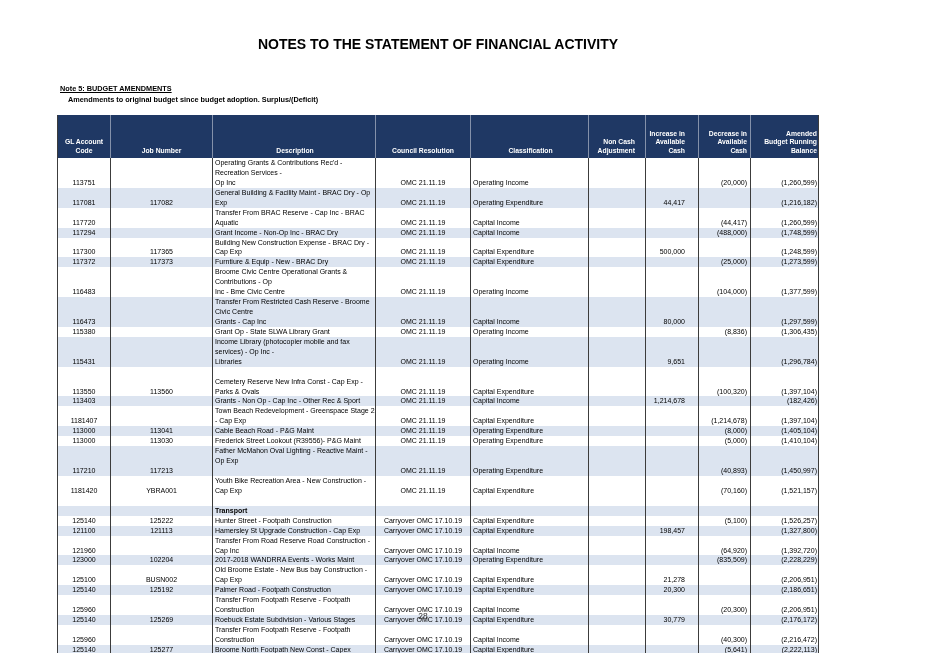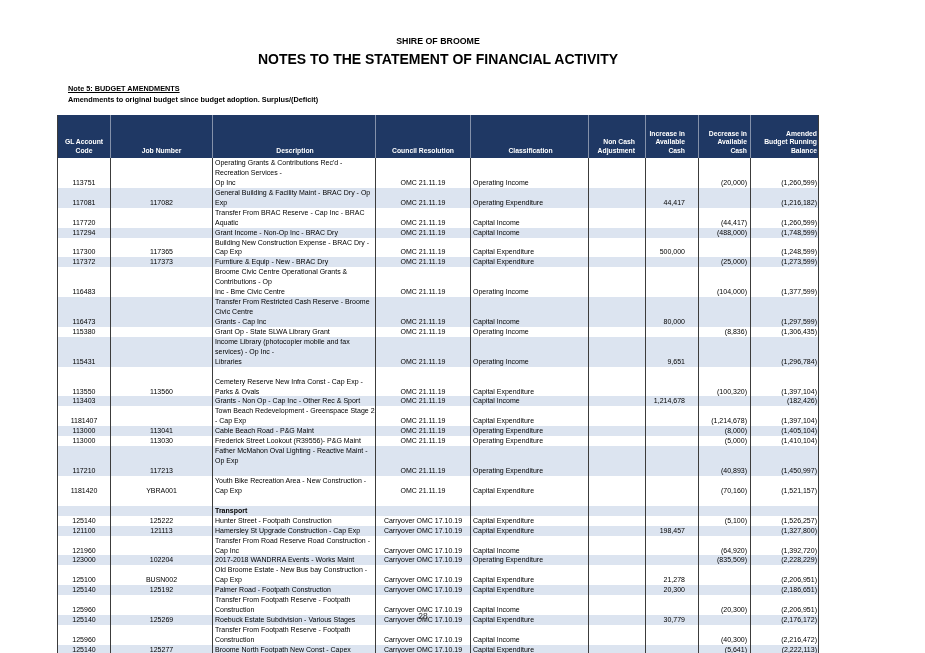--- a/index.html
+++ b/index.html
@@ -6,21 +6,21 @@
   .page{position:relative;width:925px;height:653px;background:#ffffff;overflow:hidden;
         font-family:"Liberation Sans",sans-serif;color:#000;}
 
   
   .titles{position:absolute;top:36px;left:57px;width:762px;text-align:center;font-weight:bold;}
   .t1{font-size:8.8px;margin-bottom:5px;}
   .t2{font-size:14px;margin-bottom:0;}
   .t3{font-size:8.8px;}
 
   
-  .note-heading{position:absolute;top:84px;left:60px;font-size:7.3px;font-weight:bold;text-decoration:underline;margin-left:8px;}
+  .note-heading{position:absolute;top:84px;left:60px;font-size:7.3px;font-weight:bold;text-decoration:underline;}
   .note-sub{position:absolute;top:95px;left:60px;font-size:7.3px;font-weight:bold;margin-left:8px;}
 
   
   .table{position:absolute;left:57px;top:115px;width:760px;
          border-left:1px solid var(--grid);border-right:1px solid var(--grid);
          border-bottom:1px solid var(--grid);}
   .thead{display:flex;background:var(--navy);height:43px;}
   .hcell{display:flex;align-items:flex-end;justify-content:center;text-align:center;
          color:var(--headtext);font-weight:bold;font-size:6.8px;line-height:8.3px;
          white-space:pre-line;padding-bottom:3px;box-sizing:border-box;
@@ -44,21 +44,20 @@
   .section .c-desc{font-weight:bold;}
 
   .pagenum{position:absolute;top:611px;left:0;width:846px;text-align:center;font-size:8.5px;color:#3a3a3a;}
 </style>
 </head>
 <body>
 
 <div class="page" style="--navy: #1F3864; --headtext: #FFFFFF; --band: #DCE4F0; --grid: #3C3C3C;">
 
   <div class="titles">
-    <div class="t1">SHIRE OF BROOME</div>
     <div class="t2">NOTES TO THE STATEMENT OF FINANCIAL ACTIVITY</div>
   </div>
 
   <div class="note-heading">Note 5: BUDGET AMENDMENTS</div>
   <div class="note-sub">Amendments to original budget since budget adoption. Surplus/(Deficit)</div>
 
   <div class="table">
     <div class="thead">
         <div class="hcell c-gl">GL Account
 Code</div>

